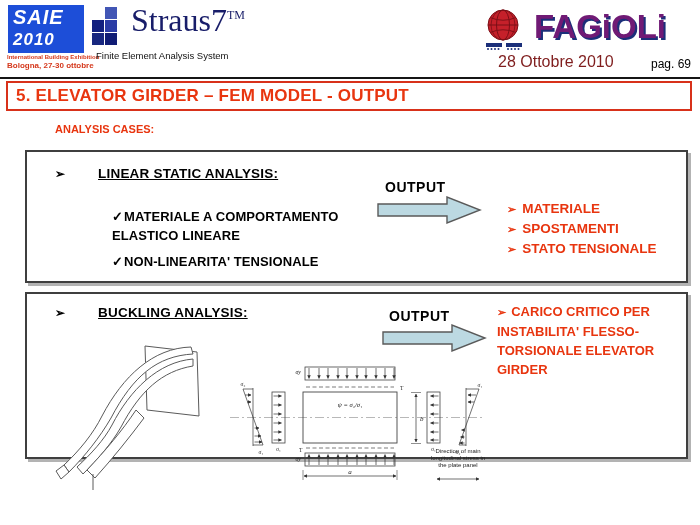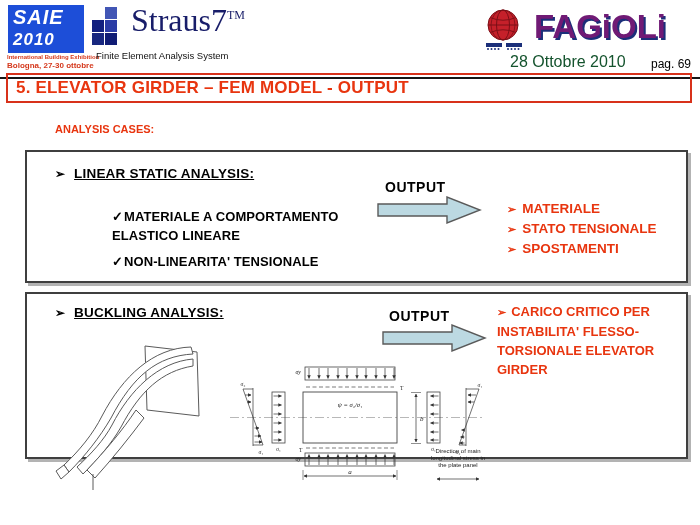--- a/index.html
+++ b/index.html
@@ -17,39 +17,39 @@
   .straus-squares{position:absolute;left:92px;top:7px;width:40px;height:40px;}
   .sq{position:absolute;width:12px;height:12px;}
   .straus-name{position:absolute;left:131px;top:2px;font-family:"Liberation Serif",serif;
                font-size:32px;color:#181d69;}
   .straus-name sup{font-size:12px;vertical-align:super;}
   .straus-tag{position:absolute;left:96px;top:50px;font-size:9.5px;color:#111;}
 
   .globe{position:absolute;left:482px;top:8px;}
   .fagioli-name{position:absolute;left:534px;top:8px;font-size:33px;font-weight:bold;
                 letter-spacing:0px;color:#701a75;text-shadow:2px 2px 0 #1b2f7a;}
-  .hdr-date{position:absolute;left:510px;top:53px;font-size:16px;color:#14532d;}
+  .hdr-date{position:absolute;left:498px;top:53px;font-size:16px;color:#7f1d1d;}
   .hdr-page{position:absolute;left:651px;top:57px;font-size:12px;color:#000;}
   .hdr-rule{position:absolute;left:0;top:77px;width:700px;height:2px;background:#151515;}
 
   
-  .title-box{position:absolute;left:6px;top:73px;width:686px;height:30px;border:2px solid #d8311a;
+  .title-box{position:absolute;left:6px;top:81px;width:686px;height:30px;border:2px solid #d8311a;
              box-sizing:border-box;display:flex;align-items:center;}
   .title-text{font-size:17px;font-weight:bold;color:#e8350f;padding-left:8px;letter-spacing:.2px;}
   .section-label{position:absolute;left:55px;top:123px;font-size:11px;font-weight:bold;color:#e8350f;}
 
   
   .content-box{position:absolute;left:25px;width:663px;background:#fff;border:2px solid #3f3f3f;
                box-shadow:3px 3px 0 #b3b3b3;box-sizing:border-box;}
   .box1{top:150px;height:133px;}
   .box2{top:292px;height:167px;}
 
   .bk-heading{position:absolute;font-size:13.5px;font-weight:bold;color:#000;white-space:nowrap;}
   .bk-heading .mk{margin-right:9px;text-decoration:none;font-size:12px;}
-  .bk-heading .hd{text-decoration:underline;letter-spacing:.2px;}
+  .bk-heading .hd{text-decoration:underline;letter-spacing:.2px;margin-left:24px;}
 
   .check-item{position:absolute;left:85px;width:240px;font-size:13px;font-weight:bold;color:#000;
               line-height:19px;letter-spacing:.1px;}
   .ck{margin-right:1px;}
 
   .output-label{position:absolute;font-size:14px;font-weight:bold;color:#000;letter-spacing:.5px;}
   .arrow-svg{position:absolute;}
 
   .red-list{position:absolute;left:480px;top:47px;}
   .red-item{font-size:13.5px;font-weight:bold;color:#e8350f;line-height:20px;white-space:nowrap;}
@@ -129,22 +129,22 @@
       <span class="ck">✓</span><span>NON-LINEARITA' TENSIONALE</span>
     </div>
 
     <div class="output-label" style="left:358px;top:27px;">OUTPUT</div>
     <svg class="arrow-svg" style="left:350px;top:44px;" width="105" height="28" viewBox="0 0 105 28">
       <polygon points="1,8 70,8 70,1 103,14 70,27 70,20 1,20" fill="#bcd9e2" stroke="#5a5a5a" stroke-width="1.4"></polygon>
     </svg>
 
     <div class="red-list">
       <div class="red-item"><span class="mkr">➢</span><span>MATERIALE</span></div>
+      <div class="red-item"><span class="mkr">➢</span><span>SPOSTAMENTI</span></div>
       <div class="red-item"><span class="mkr">➢</span><span>STATO TENSIONALE</span></div>
-      <div class="red-item"><span class="mkr">➢</span><span>SPOSTAMENTI</span></div>
     </div>
   </section>
 
   <section class="content-box box2">
     <div class="bk-heading" style="left:28px;top:11px;">
       <span class="mk">➢</span><span class="hd">BUCKLING ANALYSIS:</span>
     </div>
 
     <div class="output-label" style="left:362px;top:14px;">OUTPUT</div>
     <svg class="arrow-svg" style="left:355px;top:30px;" width="105" height="28" viewBox="0 0 105 28">

